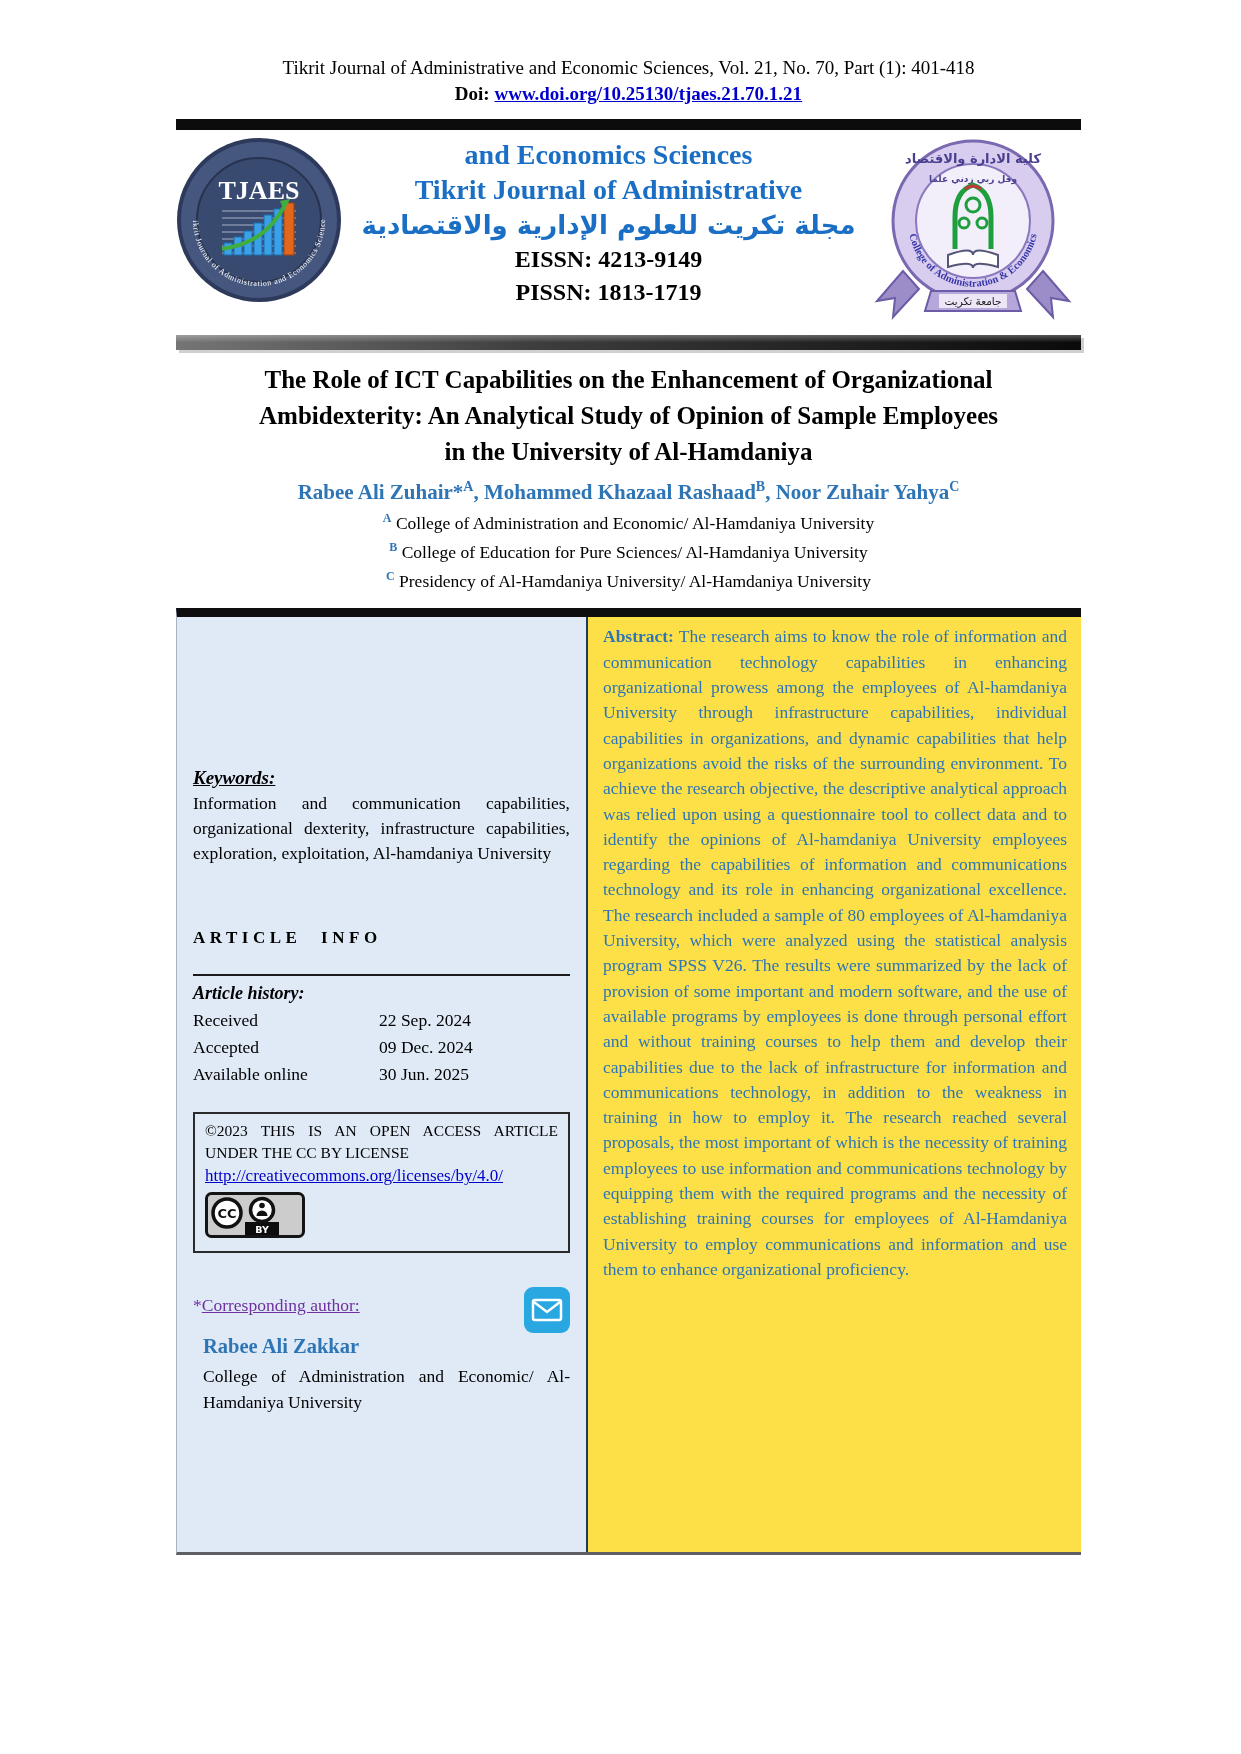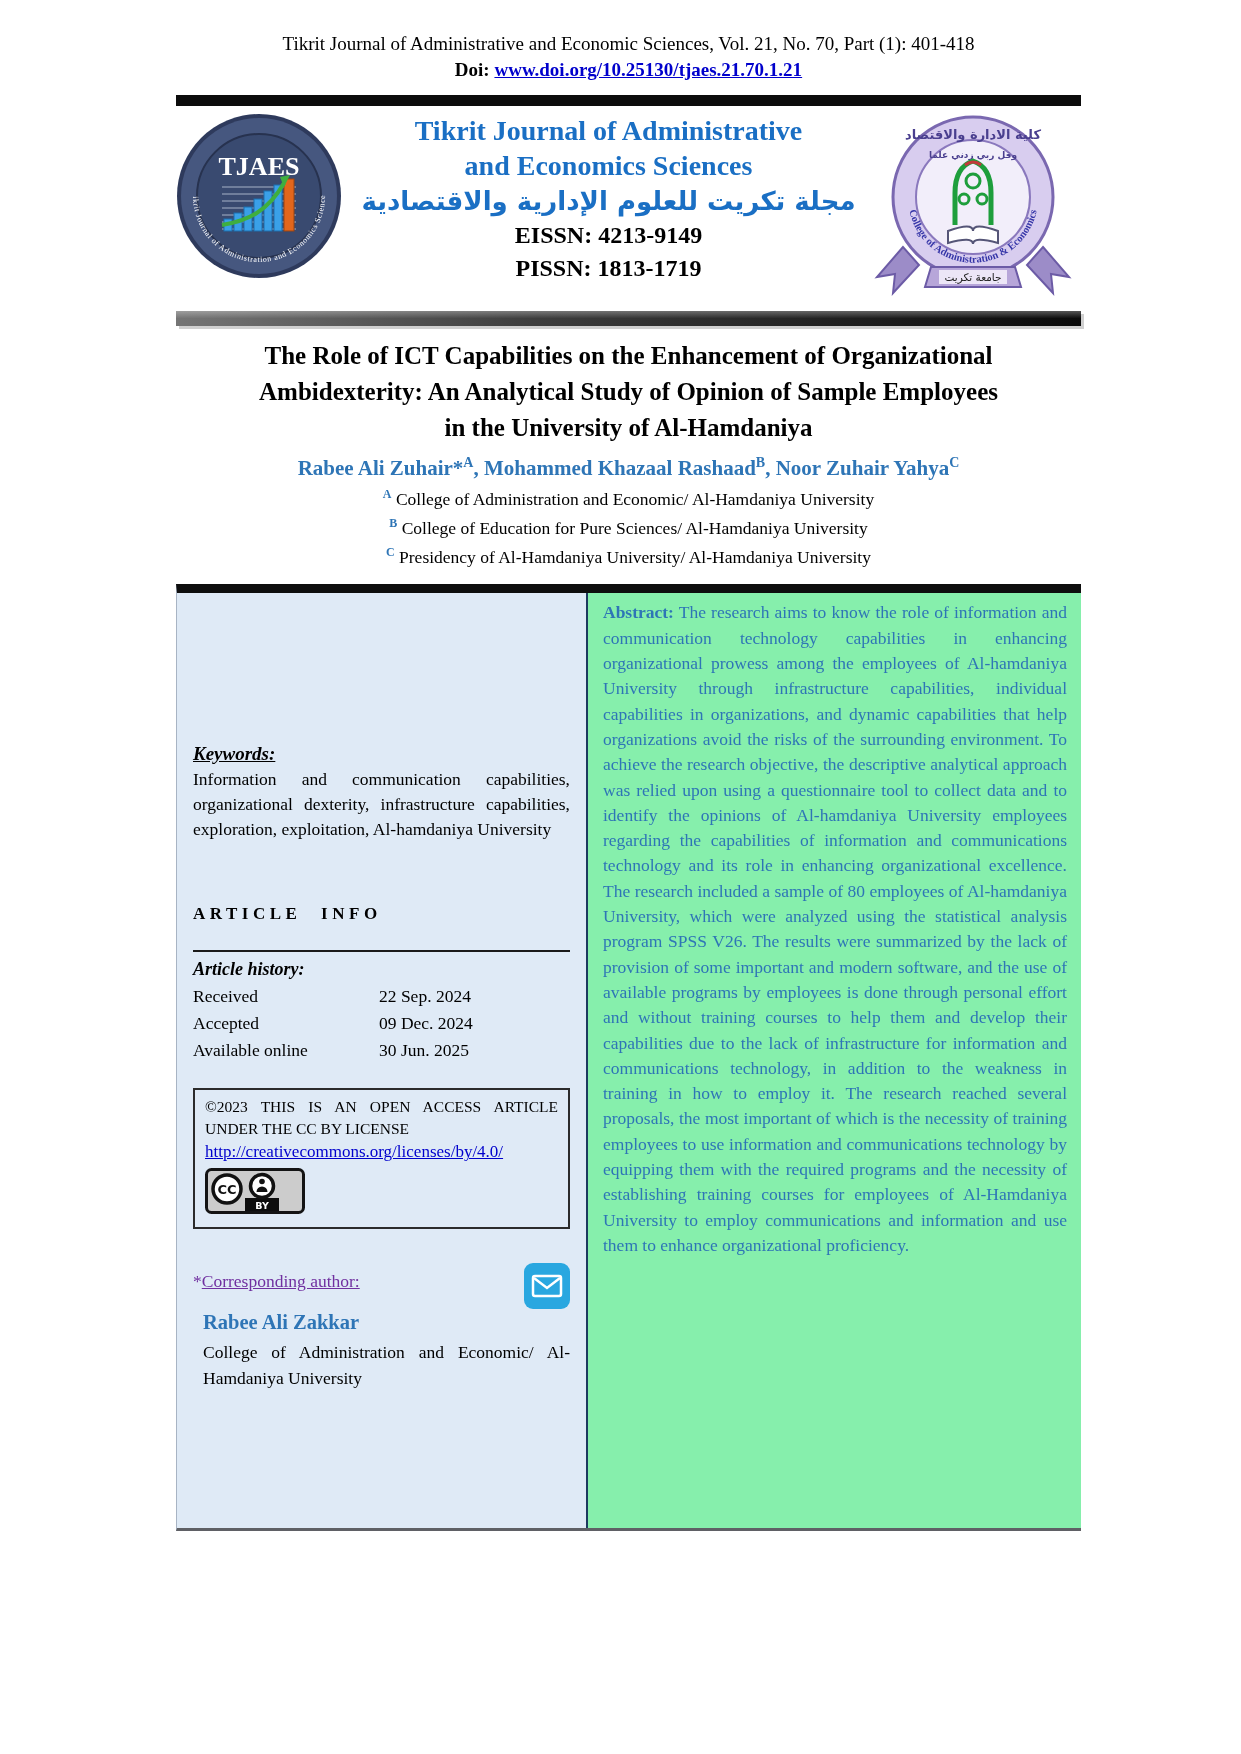--- a/index.html
+++ b/index.html
@@ -1,21 +1,21 @@
 <!DOCTYPE html>
 <html><head>
 <meta charset="utf-8">
 <style>
   html,body{margin:0;padding:0;background:#ffffff;}
   .page{position:relative;width:1241px;height:1754px;background:#fff;
         font-family:"Liberation Serif", serif;color:#000;overflow:hidden;}
   .inner{margin-left:176px;width:905px;}
 
   
-  .hdr-line1{padding-top:33px;text-align:center;font-size:19px;}
+  .hdr-line1{padding-top:57px;text-align:center;font-size:19px;}
   .hdr-doi{margin-top:4px;text-align:center;font-size:19px;font-weight:bold;}
   .doi-link{color:#0000cc;text-decoration:underline;cursor:pointer;}
   .bar1{margin-top:14px;height:11px;background:#0c0c0c;}
 
   
   .masthead{display:flex;align-items:flex-start;height:196px;margin-top:3px;}
   .mh-left{width:172px;padding-top:4px;}
   .mh-center{flex:1;text-align:center;padding-top:4px;}
   .mh-right{width:212px;}
   .jtitle{font-size:28px;line-height:35px;font-weight:bold;color:#1a6fc4;}
@@ -35,21 +35,21 @@
   .authors sup{font-size:14px;}
   .affils{text-align:center;font-size:17.5px;line-height:24px;}
   .affil sup{color:#2e75b6;font-weight:bold;font-size:12px;}
 
   
   .panel{display:flex;margin-top:16px;height:947px;box-sizing:border-box;
          border-top:9px solid #0e0e0e;border-bottom:3px solid #5f6065;
          border-left:1px solid #a8b4c4;}
   .col-left{position:relative;width:411px;box-sizing:border-box;background:#dfeaf6;
             border-right:2px solid #1d3a5f;padding:0 16px;}
-  .col-right{flex:1;box-sizing:border-box;background:#86efac;padding:7px 14px 0 15px;}
+  .col-right{flex:1;box-sizing:border-box;background:#fde047;padding:7px 14px 0 15px;}
 
   .kw-label{margin-top:148px;font-size:19px;font-weight:bold;font-style:italic;line-height:26px;text-decoration:underline;}
   .kw-text{font-size:17.5px;line-height:25px;text-align:justify;}
 
   .ainfo{margin-top:62px;font-size:17px;font-weight:bold;letter-spacing:4.5px;word-spacing:11px;}
   .ainfo-rule{border:none;border-top:2px solid #1a1a1a;margin:26px 0 4px 0;}
   .hist-label{font-size:18px;font-weight:bold;font-style:italic;line-height:27px;}
   .hist-grid{display:grid;grid-template-columns:186px 1fr;font-size:17.5px;line-height:27px;}
 
   .license-box{margin-top:24px;border:2px solid #2b2b2b;padding:6px 10px 9px 10px;}
@@ -110,22 +110,22 @@
           </g>
           <path d="M46,112 C 72,108 92,98 108,70" fill="none" stroke="#3fae3f" stroke-width="4"></path>
           <polygon points="104,64 114,62 108,74" fill="#3fae3f"></polygon>
           <text font-size="8" fill="#ffffff" letter-spacing="0.6">
             <textPath href="#arcB" startOffset="50%" text-anchor="middle">Tikrit Journal of Administration and Economics Sciences</textPath>
           </text>
         </svg>
       </div>
 
       <div class="mh-center">
+        <div class="jtitle">and Economics Sciences</div>
         <div class="jtitle">Tikrit Journal of Administrative</div>
-        <div class="jtitle">and Economics Sciences</div>
         <div class="jarabic">مجلة تكريت للعلوم الإدارية والاقتصادية</div>
         <div class="issn">EISSN: 4213-9149</div>
         <div class="issn">PISSN: 1813-1719</div>
       </div>
 
       <div class="mh-right">
         <svg width="208" height="192" viewBox="0 0 208 192">
           <defs>
             <path id="arcC" d="M 40,100 A 65,65 0 0 0 168,100"></path>
           </defs>

